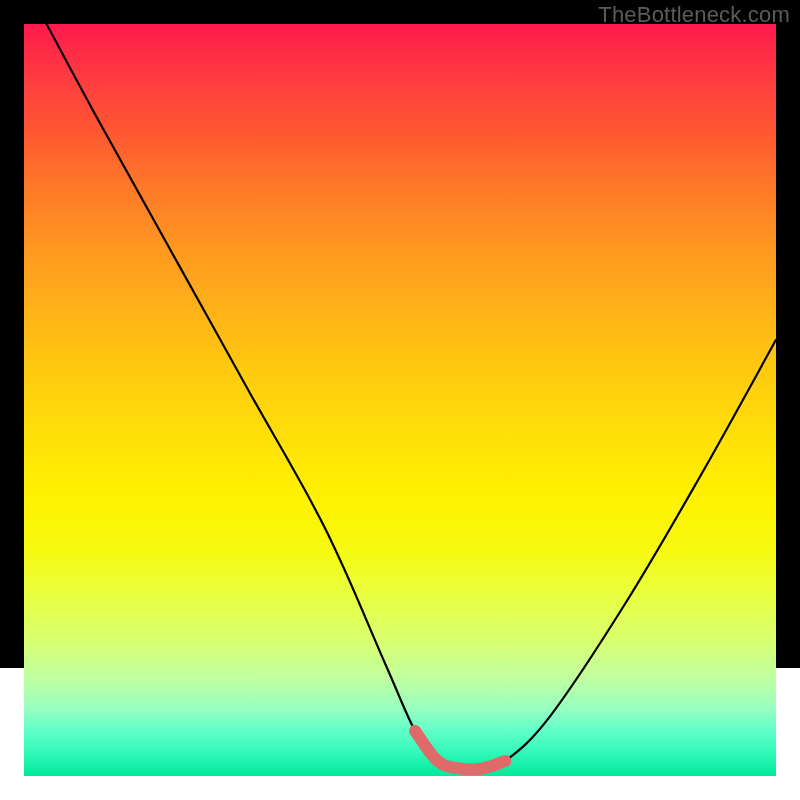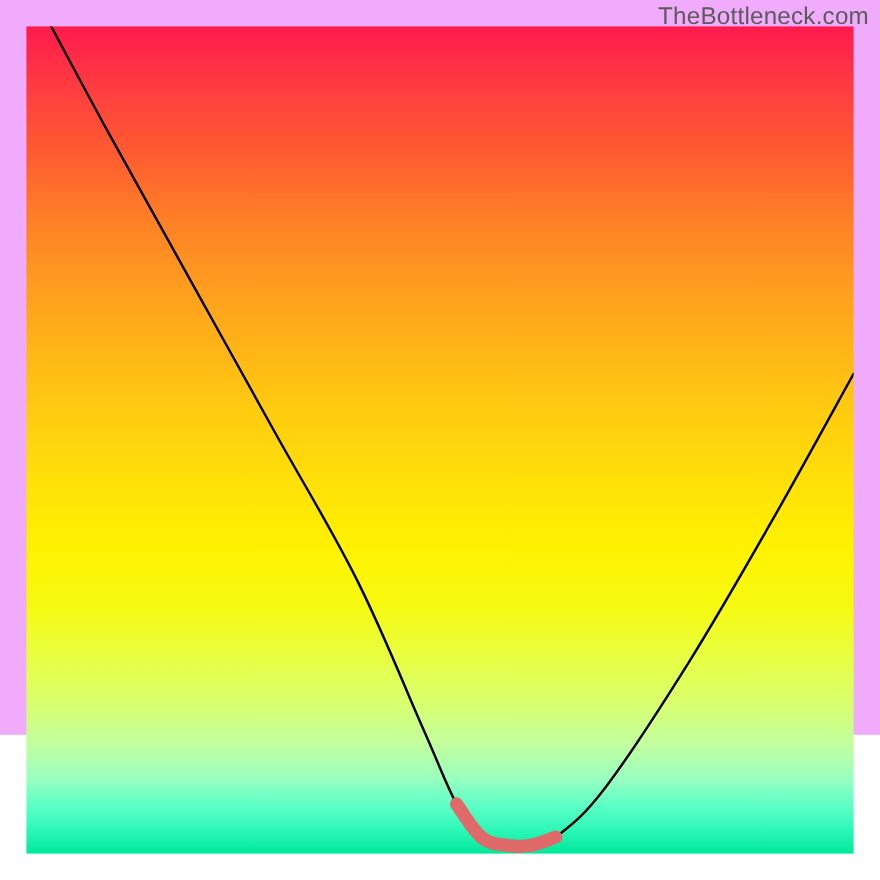--- a/index.html
+++ b/index.html
@@ -7,21 +7,21 @@
     padding: 0;
     width: 800px;
     height: 800px;
     overflow: hidden;
     font-family: Arial, Helvetica, sans-serif;
   }
   .frame {
     position: relative;
     width: 800px;
     height: 668px;
-    background: #f0abfc;
+    background: #000000;
   }
   .plot-area {
     position: absolute;
     left: 24px;
     top: 24px;
     width: 752px;
     height: 752px;
     background: linear-gradient(to bottom,
       #ff1a4d 0%,
       #ff3f3f 8%,

